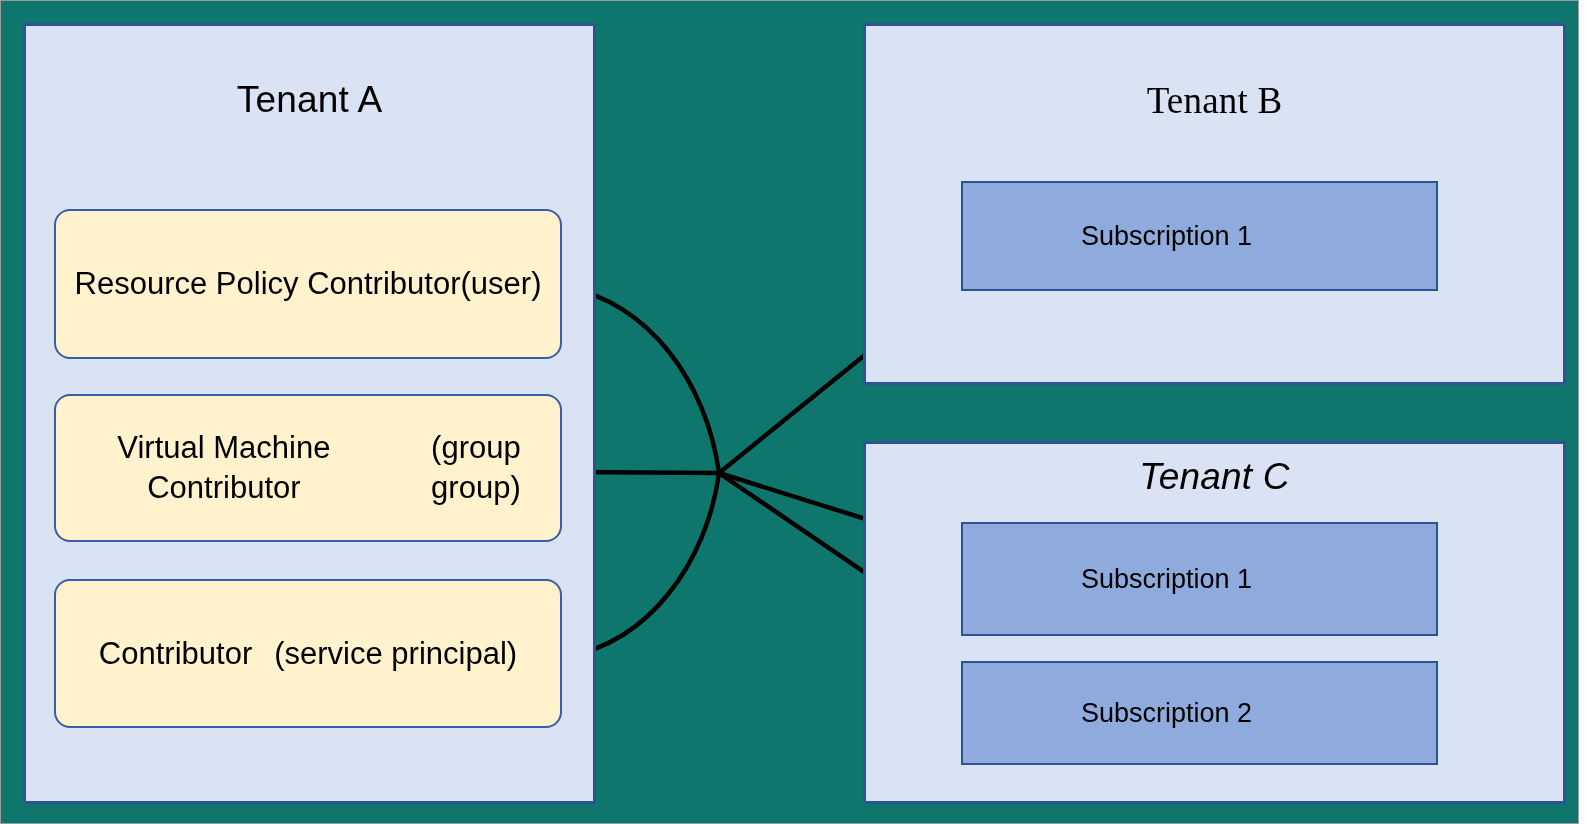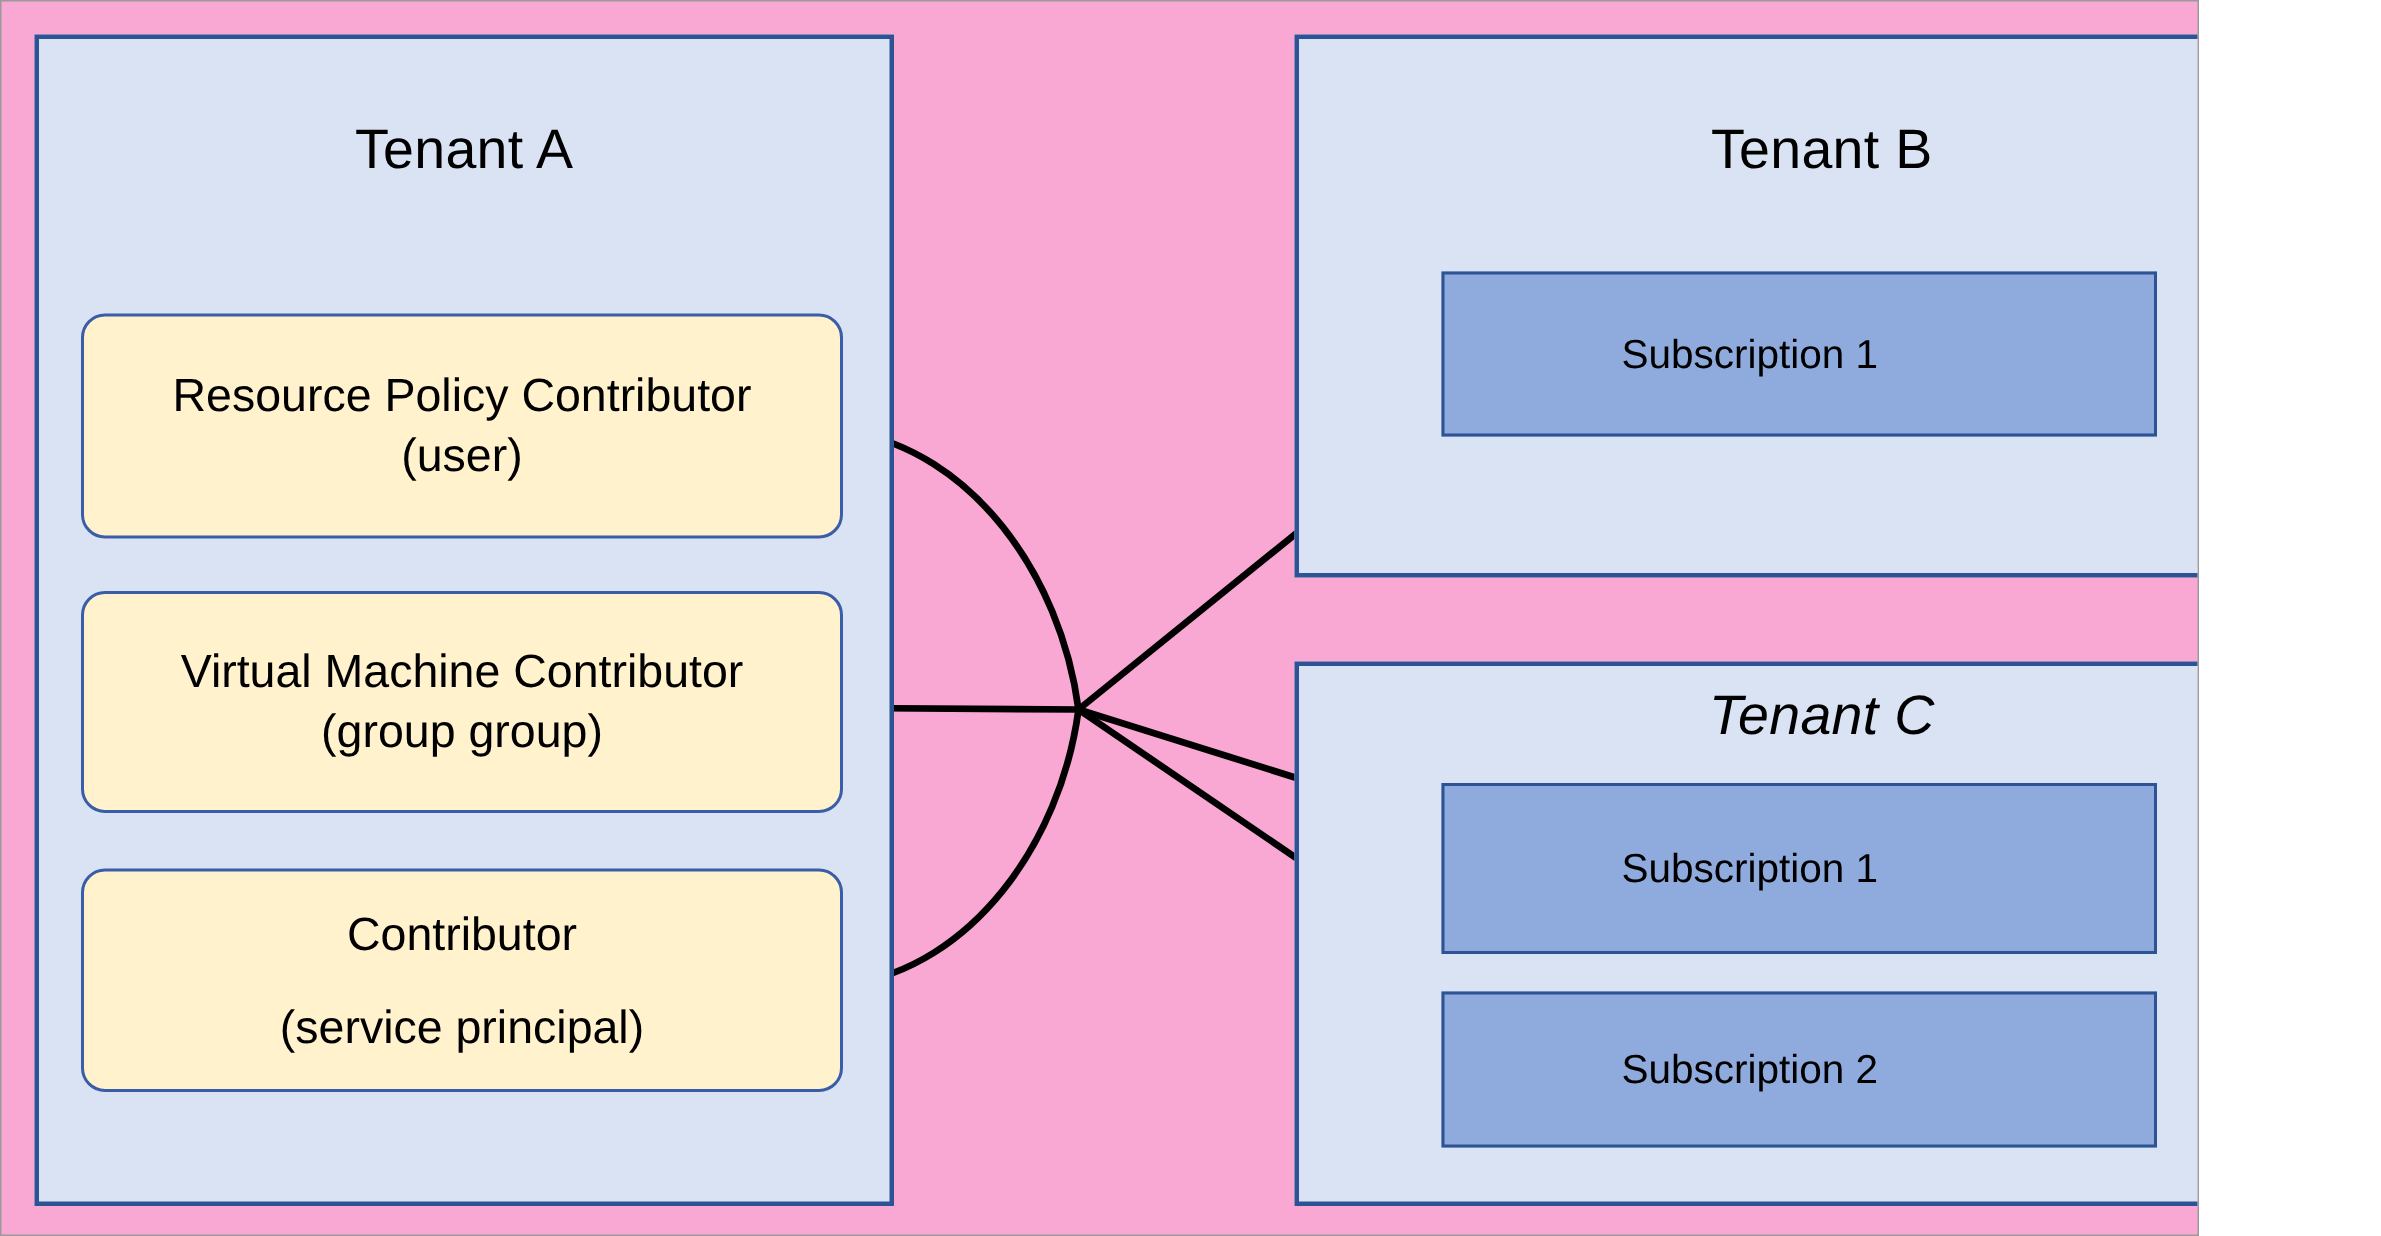--- a/index.html
+++ b/index.html
@@ -5,23 +5,23 @@
   html, body {
     margin: 0;
     padding: 0;
     background: #ffffff;
   }
   body {
     font-family: "Liberation Sans", sans-serif;
   }
   #canvas {
     position: relative;
-    width: 1466px;
+    width: 1579px;
     height: 824px;
-    background: #f9a8d4;
+    background: #0f766e;
     box-sizing: border-box;
     border: 1px solid #9a9a9a;
     overflow: hidden;
   }
   #diagram-svg {
     position: absolute;
     left: 0;
     top: 0;
     width: 1587px;
     height: 824px;
@@ -43,21 +43,20 @@
     letter-spacing: 0.2px;
     white-space: nowrap;
   }
   .role-box {
     position: absolute;
     background: #FFF2CC;
     border: 2px solid #3A5DA8;
     border-radius: 16px;
     box-sizing: border-box;
     display: flex;
-    flex-direction: column;
     align-items: center;
     justify-content: center;
     color: #000000;
     font-size: 31px;
     line-height: 1.28;
     text-align: center;
   }
   .role-line { display: block; }
   .sub-box {
     position: absolute;
@@ -116,21 +115,21 @@
     <span class="role-line">Virtual Machine Contributor</span>
     <span class="role-line">(group group)</span>
   </div>
 
   <div class="role-box" id="role-2">
     <span class="role-line">Contributor</span>
     <span class="role-line">(service principal)</span>
   </div>
 
   <div class="panel" id="tenantB"></div>
-  <div class="panel-title" id="tenantB-title" style="left:862px; width:703px;">Tenant B</div>
+  <div class="panel-title" id="tenantB-title" style="left:862px; width:703px;font-family:Liberation Serif, serif;">Tenant B</div>
 
   <div class="sub-box" id="sub-b-0">
     <span>Subscription 1</span>
   </div>
 
   <div class="panel" id="tenantC"></div>
   <div class="panel-title" id="tenantC-title" style="left:862px; width:703px;font-style:italic;">Tenant C</div>
 
   <div class="sub-box" id="sub-c-0">
     <span>Subscription 1</span>

